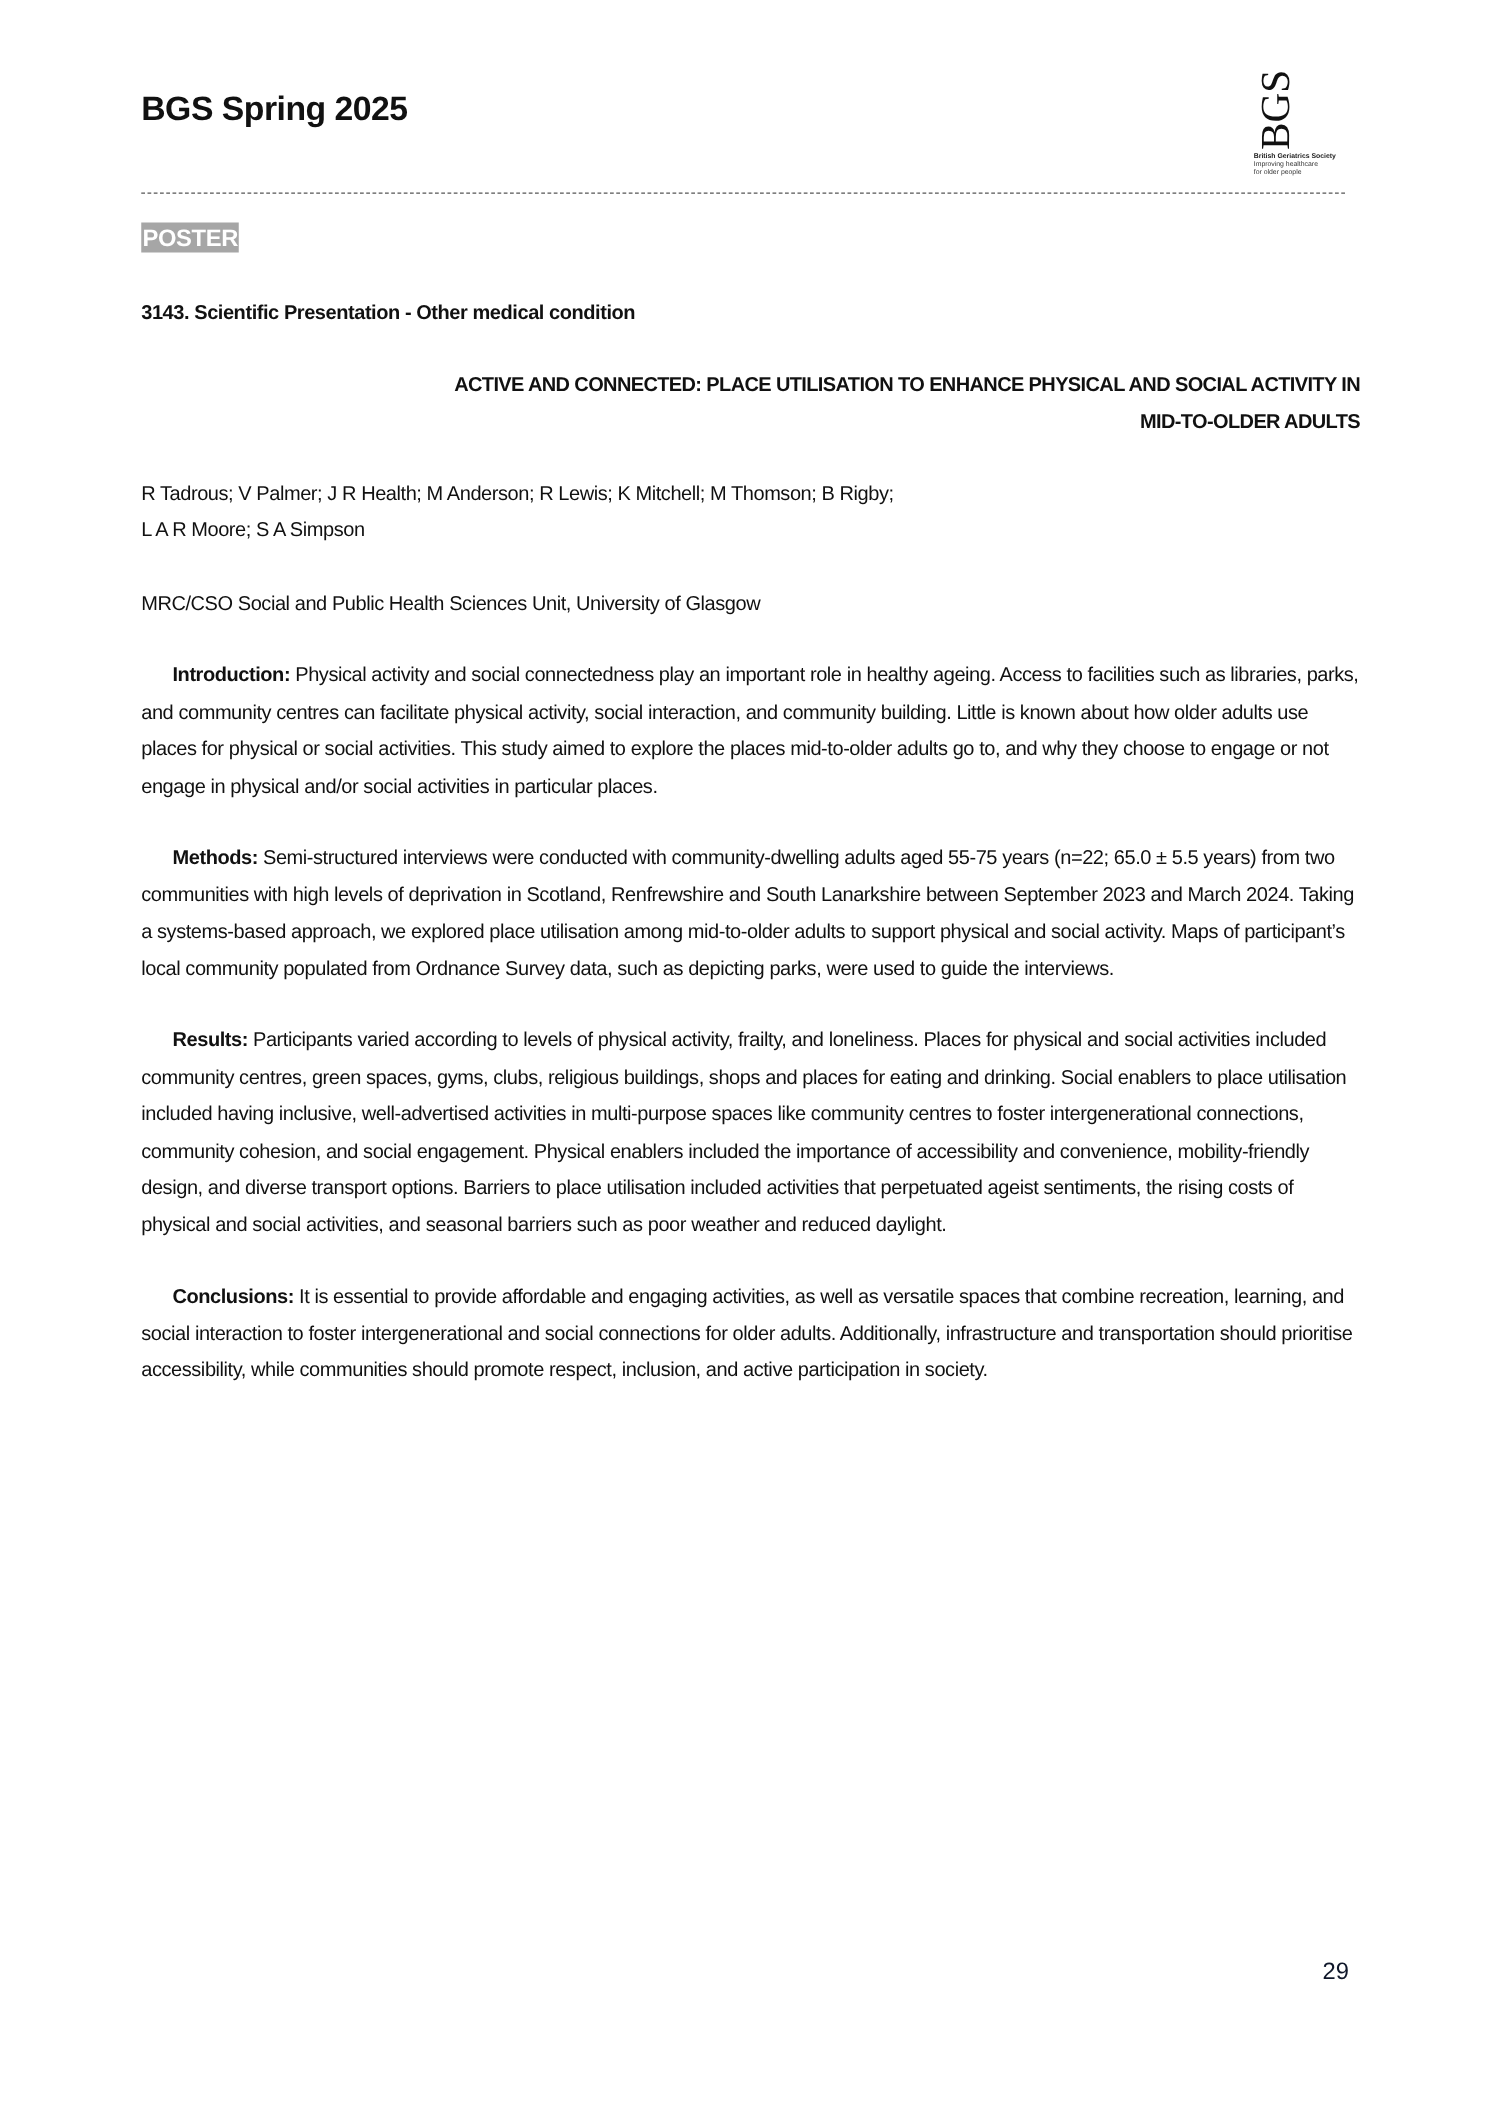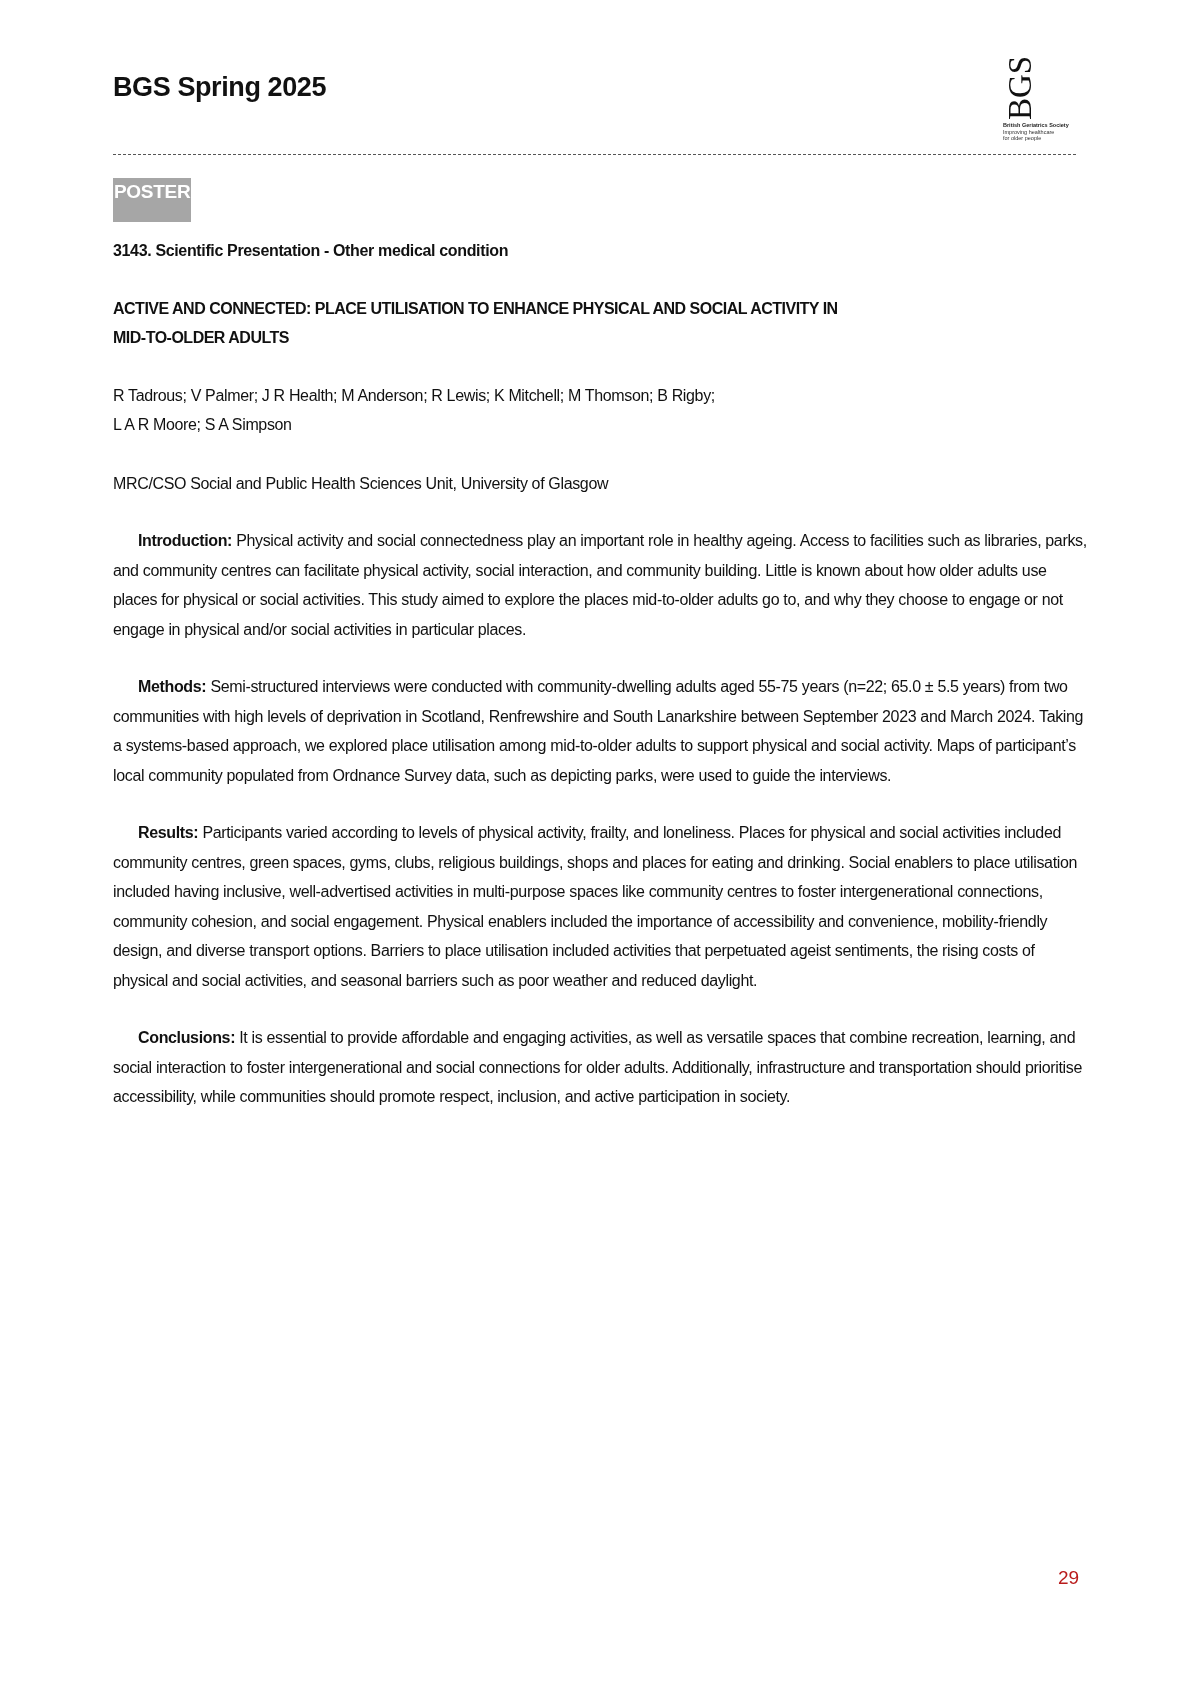--- a/index.html
+++ b/index.html
@@ -60,21 +60,21 @@
       left: 113px;
       top: 154px;
       width: 963px;
       height: 0;
       border-top: 1.5px dashed #555;
     }
     .badge {
       position: absolute;
       left: 113px;
       top: 178px;
-      height: 44px;
+      height: 24px;
       padding: 0 1px;
       background: #a6a6a6;
       color: #ffffff;
       font-weight: bold;
       font-size: 19px;
       line-height: 28px;
       letter-spacing: -0.3px;
     }
     .content {
       position: absolute;
@@ -87,40 +87,41 @@
     }
     .category {
       font-weight: bold;
       margin: 0 0 28px 0;
     }
     .title {
       font-weight: bold;
       text-transform: none;
       margin: 0 0 28px 0;
       letter-spacing: -0.5px;
+      text-align: right;
     }
     .authors {
       margin: 0 0 29px 0;
     }
     .affiliation {
       margin: 0 0 28px 0;
     }
     .section {
       margin: 0 0 28px 0;
     }
     .section .label {
       font-weight: bold;
       margin-left: 25px;
     }
     .page-number {
       position: absolute;
       left: 1058px;
       top: 1567px;
       font-size: 19px;
-      color: #b91c1c;
+      color: #0f172a;
     }
   </style>
 </head>
 <body>
 
 <div class="page">
 
   <div class="header-title">BGS Spring 2025</div>
 
   <div class="logo">

